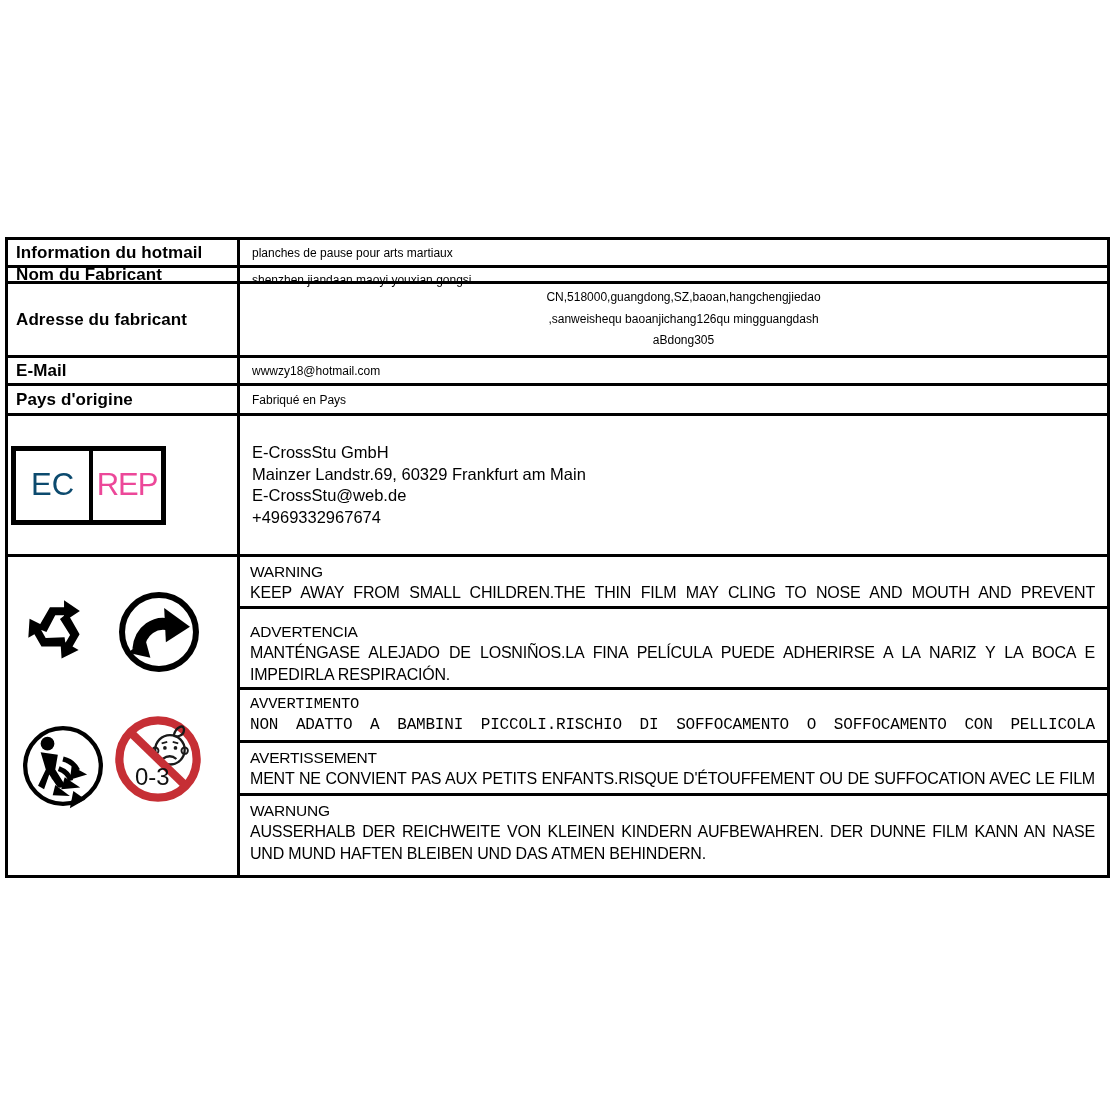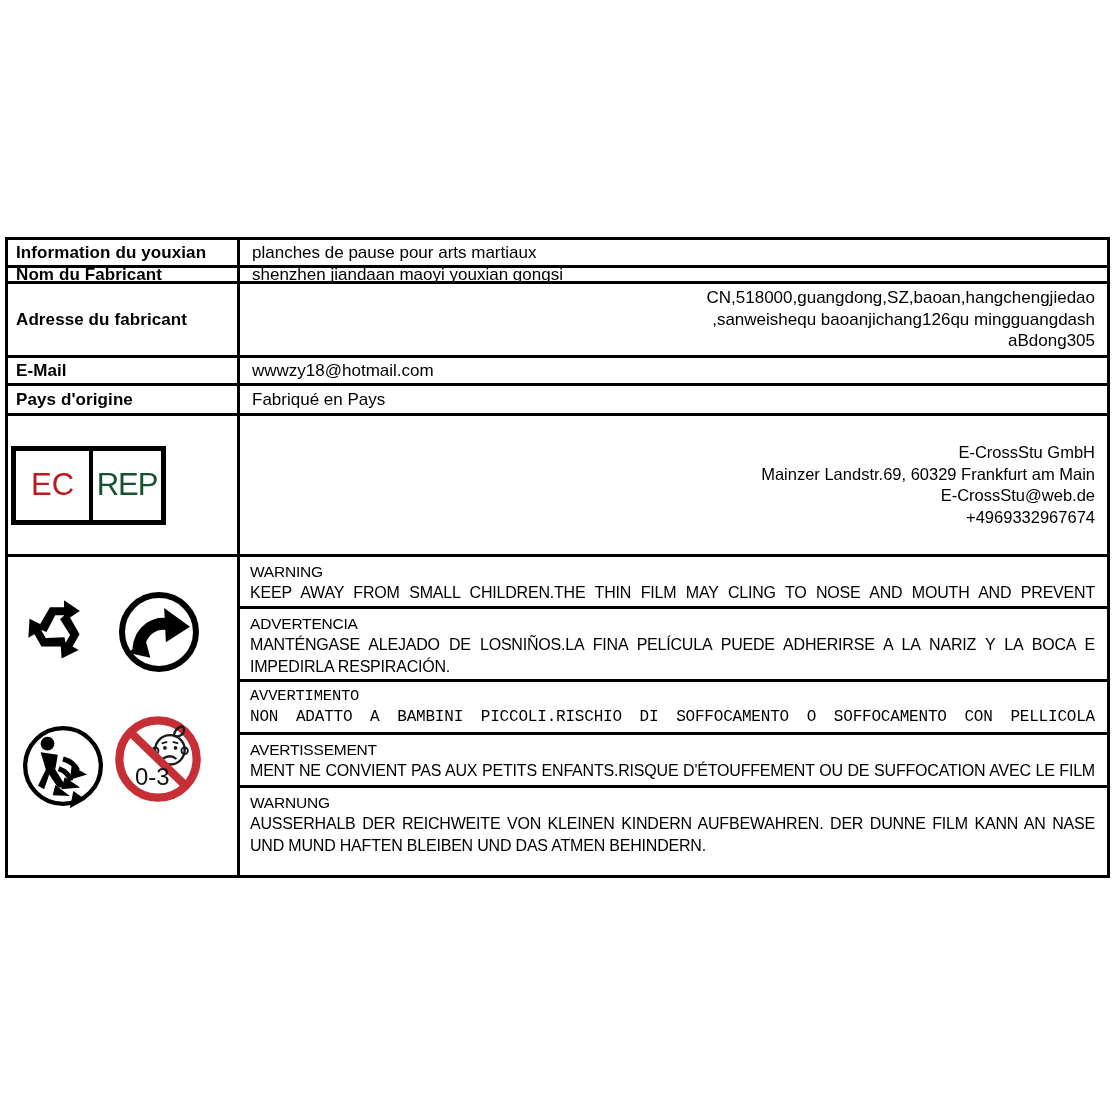--- a/index.html
+++ b/index.html
@@ -47,26 +47,26 @@
     align-items: center;
     padding: 0 10px 0 8px;
     font-weight: bold;
     font-size: 17px;
     letter-spacing: 0.1px;
   }
   .cell-value {
     flex: 1 1 auto;
     display: flex;
     align-items: center;
-    padding: 6px 12px;
-    font-size: 17px;
+    padding: 12px 12px;
+    font-size: 12px;
   }
   .cell-value.multiline {
     flex-direction: column;
-    align-items: flex-end;
+    align-items: center;
     justify-content: center;
     line-height: 21.5px;
     margin-left: 20px;
   }
   
   .ecrep-cell {
     width: 232px;
     flex: 0 0 232px;
     border-right: 3px solid #000;
     box-sizing: border-box;
@@ -84,40 +84,39 @@
   }
   .ecrep-box .ec {
     width: 77px;
     flex: 0 0 77px;
     border-right: 4px solid #000;
     box-sizing: border-box;
     display: flex;
     align-items: center;
     justify-content: center;
     font-size: 31px;
-    color: #b91c1c;
+    color: #0c4a6e;
   }
   .ecrep-box .rep {
     flex: 1 1 auto;
     display: flex;
     align-items: center;
     justify-content: center;
     font-size: 31px;
-    color: #14532d;
+    color: #ec4899;
     letter-spacing: -1px;
   }
   .ecrep-lines {
     flex: 1 1 auto;
     display: flex;
     flex-direction: column;
     justify-content: center;
     padding: 2px 12px;
     font-size: 16.5px;
     line-height: 21.5px;
-    text-align: right;
   }
   
   .icons-cell {
     width: 232px;
     flex: 0 0 232px;
     border-right: 3px solid #000;
     box-sizing: border-box;
     position: relative;
   }
   .warn-col {
@@ -146,21 +145,21 @@
   }
   .icon-abs { position: absolute; }
 </style>
 </head>
 <body>
 
 <div id="stage">
   <div id="info-table">
 
     <div class="trow" style="height:28px;">
-      <div class="cell-label">Information du youxian</div>
+      <div class="cell-label">Information du hotmail</div>
       <div class="cell-value">planches de pause pour arts martiaux</div>
     </div>
 
     <div class="trow" style="height:16px;">
       <div class="cell-label">Nom du Fabricant</div>
       <div class="cell-value">shenzhen jiandaan maoyi youxian gongsi</div>
     </div>
 
     <div class="trow" style="height:74px;">
       <div class="cell-label">Adresse du fabricant</div>
@@ -243,21 +242,21 @@
           <text x="25" y="78" font-size="26" fill="#111111">0-3</text>
         </svg>
 
       </div>
 
       <div class="warn-col">
         <div class="warn-row" style="height:52px;">
           <div class="wtitle">WARNING</div>
           <div class="wtext">KEEP AWAY FROM SMALL CHILDREN.THE THIN FILM MAY CLING TO NOSE AND MOUTH AND PREVENT BREATHING.</div>
         </div>
-        <div class="warn-row" style="height:73px;">
+        <div class="warn-row" style="height:73px;margin-top:8px;">
           <div class="wtitle">ADVERTENCIA</div>
           <div class="wtext">MANTÉNGASE ALEJADO DE LOSNIÑOS.LA FINA PELÍCULA PUEDE ADHERIRSE A LA NARIZ Y LA BOCA E IMPEDIRLA RESPIRACIÓN.</div>
         </div>
         <div class="warn-row" style="height:53px;font-family:Liberation Mono, monospace;">
           <div class="wtitle">AVVERTIMENTO</div>
           <div class="wtext">NON ADATTO A BAMBINI PICCOLI.RISCHIO DI SOFFOCAMENTO O SOFFOCAMENTO CON PELLICOLA SOTTILE.</div>
         </div>
         <div class="warn-row" style="height:53px;">
           <div class="wtitle">AVERTISSEMENT</div>
           <div class="wtext">MENT NE CONVIENT PAS AUX PETITS ENFANTS.RISQUE D'ÉTOUFFEMENT OU DE SUFFOCATION AVEC LE FILM MINCE</div>

